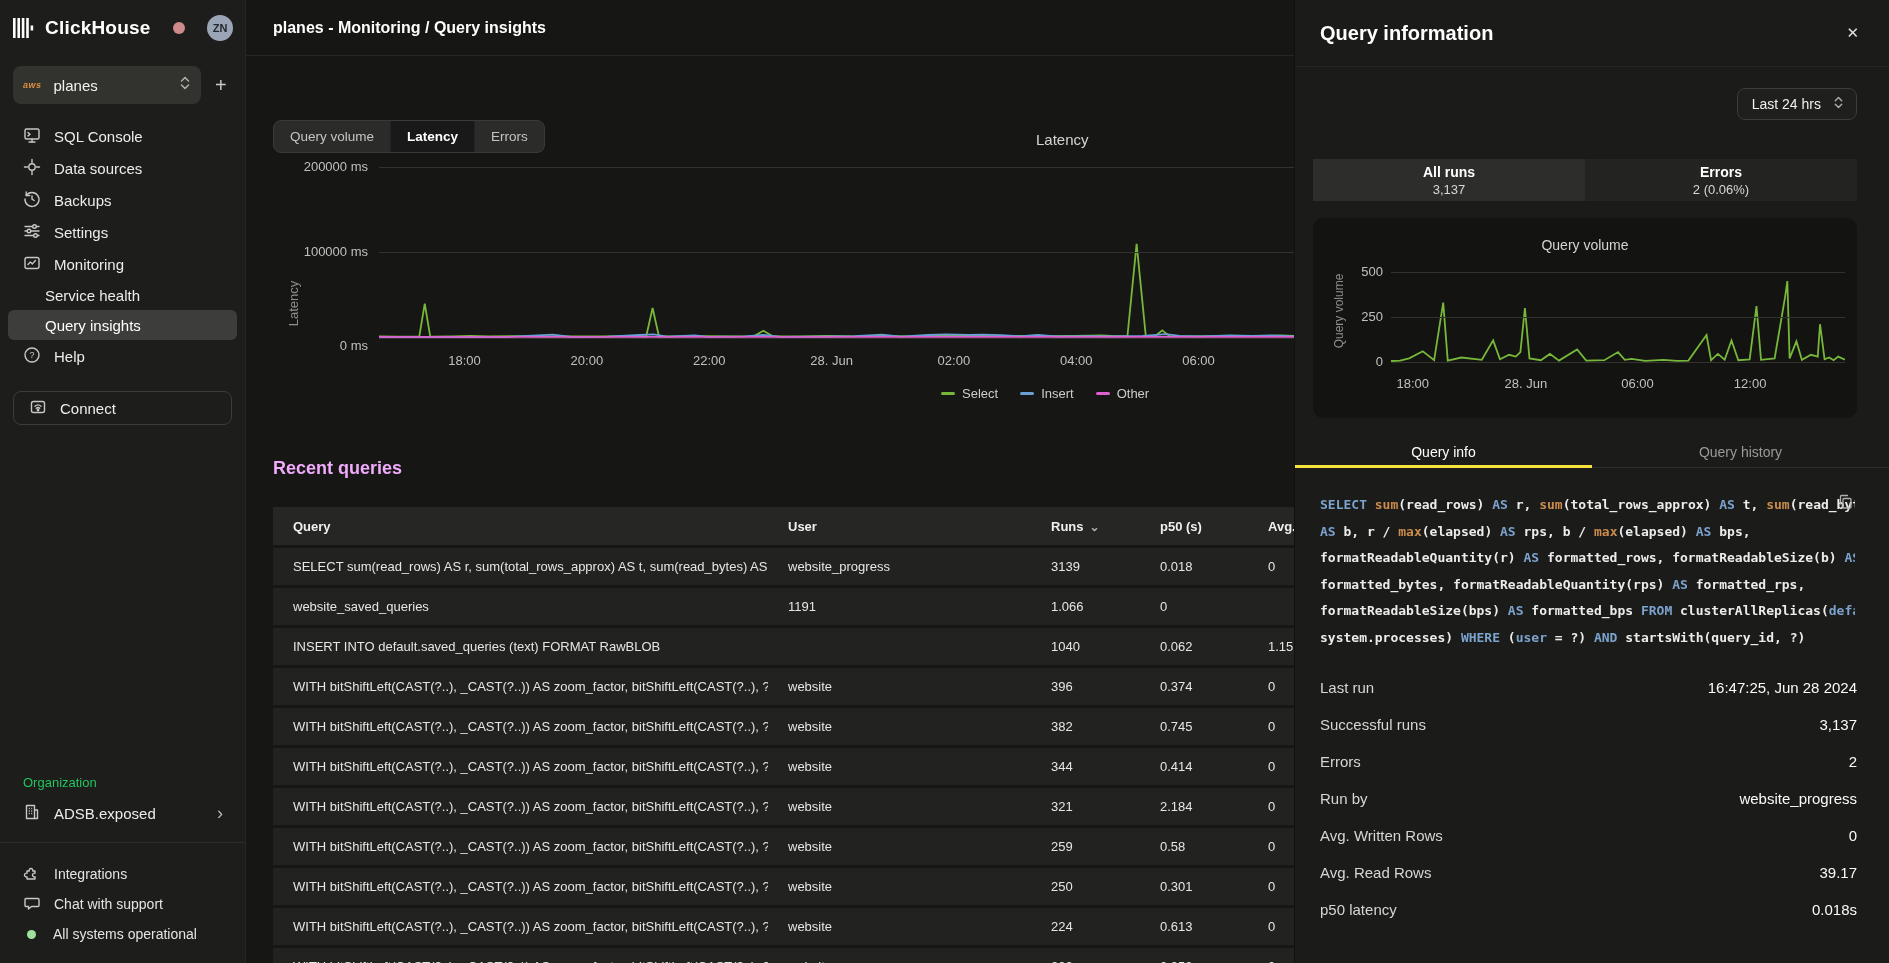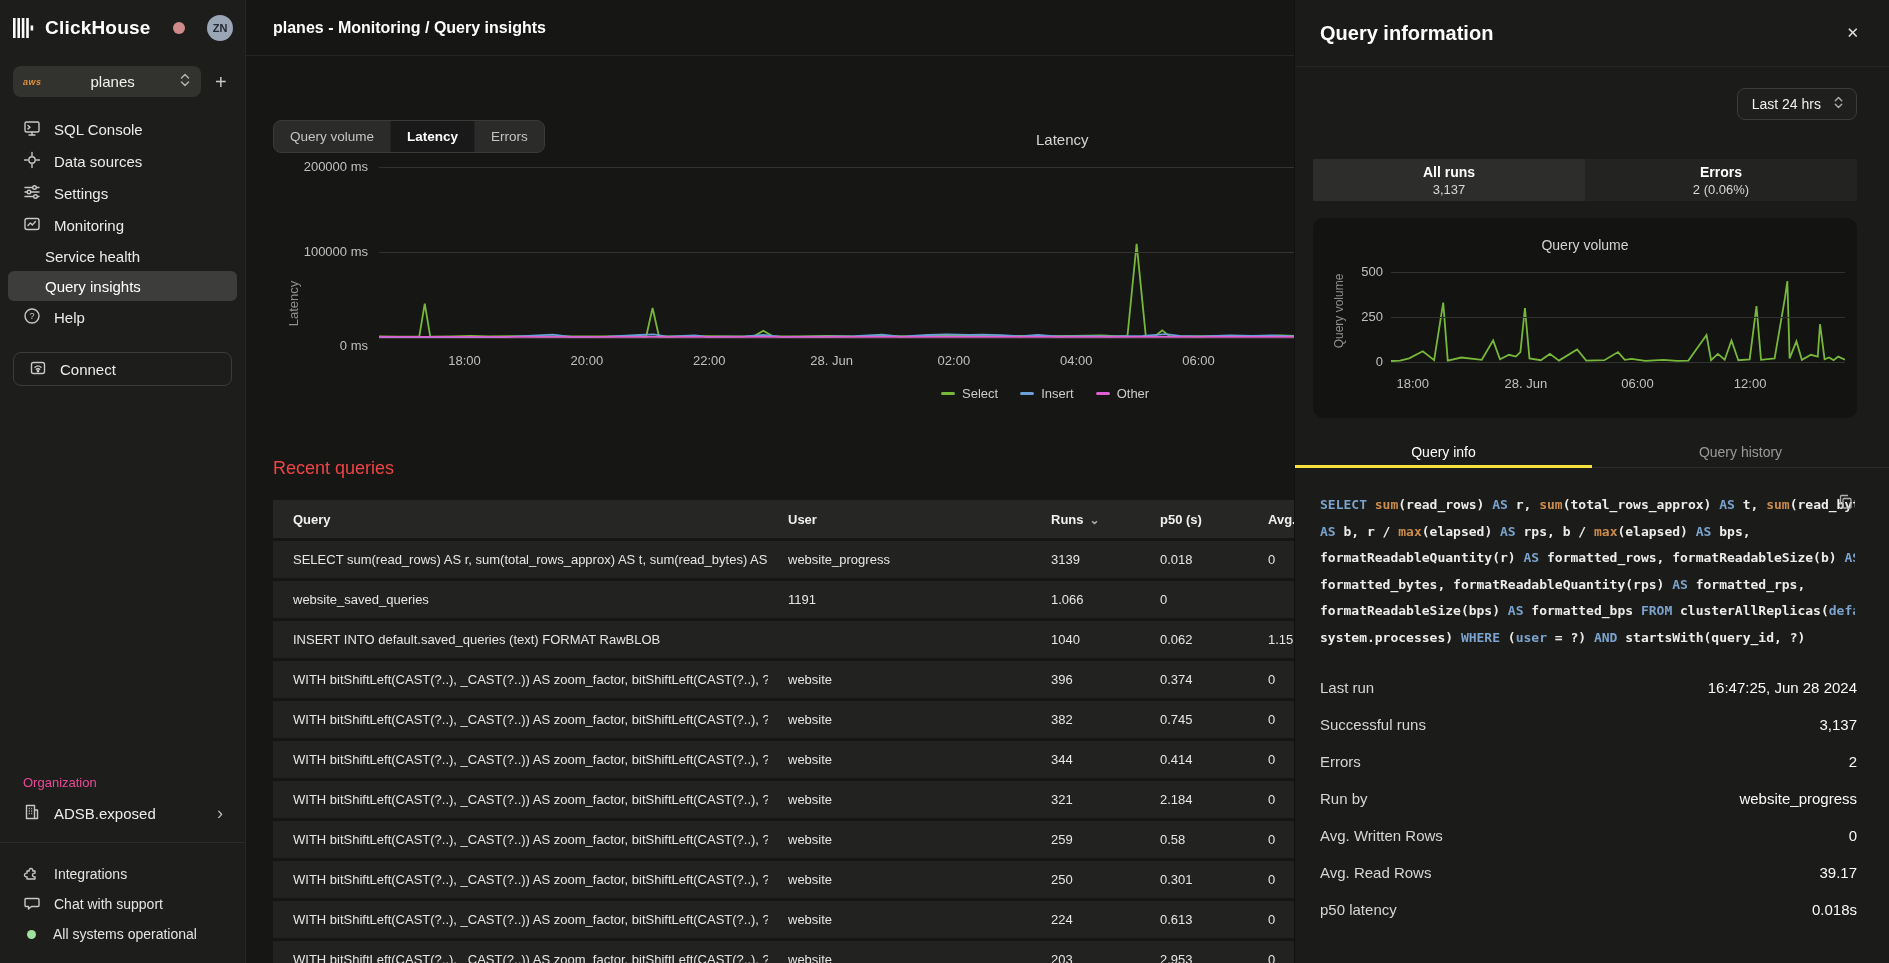--- a/index.html
+++ b/index.html
@@ -9,34 +9,34 @@
   .sidebar{width:246px;min-width:246px;box-sizing:border-box;background:#1d1d1b;border-right:1px solid #262624;
            display:flex;flex-direction:column;padding:0 8px 14px 8px;}
   .logo-row{display:flex;align-items:center;margin:14px 4px 0 5px;height:28px;}
   .logo-bars{display:flex;align-items:center;margin-right:11px;}
   .brand{font-size:19px;font-weight:bold;color:#fff;letter-spacing:.2px;}
   .logo-spacer{flex:1;}
   .pink-dot{width:12px;height:12px;border-radius:50%;background:#cf8b8b;margin-right:22px;}
   .avatar{width:26px;height:26px;border-radius:50%;background:#9aa6b6;color:#222830;font-size:11px;font-weight:bold;
           display:flex;align-items:center;justify-content:center;}
   .selector-row{display:flex;align-items:center;margin-top:24px;}
-  .service-selector{flex:0 0 auto;width:188px;box-sizing:border-box;height:31px;background:#32322e;border-radius:8px;
-          display:flex;align-items:center;padding:0 10px 0 10px;margin-left:5px;cursor:pointer;gap:37px;}
+  .service-selector{flex:0 0 auto;width:188px;box-sizing:border-box;height:38px;background:#32322e;border-radius:8px;
+          display:flex;align-items:center;padding:0 10px 0 10px;margin-left:5px;cursor:pointer;}
   .aws-badge{font-size:9px;font-weight:bold;font-style:italic;color:#e09142;margin-right:12px;letter-spacing:.5px;}
   .service-name{font-size:15px;color:#f2f2f0;flex:1;}
   .plus-btn{margin-left:14px;color:#c8c8c6;font-size:20px;line-height:1;cursor:pointer;}
   .nav{margin-top:16px;}
   .nav-item{display:flex;align-items:center;gap:13px;height:32px;padding-left:15px;font-size:15px;color:#ececea;cursor:pointer;border-radius:6px;}
   .nav-item svg{flex:0 0 18px;}
   .nav-sub{height:30px;padding-left:37px;font-size:15px;color:#ececea;display:flex;align-items:center;border-radius:6px;cursor:pointer;}
   .nav-sub.active{background:#3d3d3b;color:#fff;}
   .connect-btn{margin:19px 5px 0 5px;height:32px;border:1px solid #3c3c3a;border-radius:8px;display:flex;align-items:center;
                gap:13px;padding-left:15px;font-size:15px;color:#ececea;cursor:pointer;}
   .side-spacer{flex:1;}
-  .org-label{font-size:13px;color:#ec4899;margin:0 0 7px 15px;}
+  .org-label{font-size:13px;color:#22c55e;margin:0 0 7px 15px;}
   .org-row{display:flex;align-items:center;gap:13px;height:32px;padding-left:15px;font-size:15px;color:#ececea;cursor:pointer;}
   .org-name{flex:1;}
   .chev-right{color:#b8b8b6;font-size:18px;margin-right:14px;}
   .side-divider{border:none;border-top:1px solid #2c2c2a;margin:13px -8px 16px -8px;}
   .foot-item{display:flex;align-items:center;gap:13px;height:30px;padding-left:15px;font-size:14px;color:#e4e4e2;cursor:pointer;}
   .status-dot{width:9px;height:9px;border-radius:50%;background:#9fe29b;margin:0 4px 0 4px;}
   .icon{color:#c8c8c6;}
   
   .main{flex:1;min-width:0;display:flex;flex-direction:column;overflow:hidden;}
   .topbar{height:55px;min-height:55px;border-bottom:1px solid #262624;display:flex;align-items:center;padding-left:27px;}
@@ -51,21 +51,21 @@
   .gridline{position:absolute;height:1px;background:#32322f;}
   .ytick{position:absolute;text-align:right;font-size:13px;color:#c0c0be;}
   .plot-svg{position:absolute;display:block;}
   #latency-svg{left:133px;top:85px;width:calc(100% - 133px);height:197px;}
   .xlabels{position:absolute;height:16px;}
   #latency-xlabels{left:133px;right:0;top:297px;}
   .xtick{position:absolute;transform:translateX(-50%);font-size:13px;color:#c0c0be;white-space:nowrap;}
   .legend{position:absolute;top:330px;left:695px;display:flex;gap:22px;}
   .legend-item{display:flex;align-items:center;gap:7px;font-size:13px;color:#cccccb;cursor:pointer;}
   .swatch{width:14px;height:3px;border-radius:2px;}
-  .rq-title{margin:7px 0 5px 27px;font-size:18px;font-weight:normal;color:#ef4444;}
+  .rq-title{margin:7px 0 12px 27px;font-size:18px;font-weight:bold;color:#f0abfc;}
   .rq-table{margin:16px 0 0 27px;width:1120px;}
   .t-head{display:grid;grid-template-columns:495px 263px 109px 108px 145px;background:#262625;height:38px;align-items:center;
           font-size:13px;font-weight:bold;color:#f0f0ee;}
   .t-head > div{padding-left:20px;}
   .t-row{display:grid;grid-template-columns:495px 263px 109px 108px 145px;background:#222221;height:37px;align-items:center;
          margin-top:3px;font-size:13px;color:#e6e6e4;cursor:pointer;}
   .t-row > div{padding-left:20px;white-space:nowrap;overflow:hidden;}
   .caret{color:#b0b0ae;margin-left:6px;font-size:12px;}
   
   .panel{width:595px;min-width:595px;box-sizing:border-box;background:#1b1b19;border-left:1px solid #111110;display:flex;flex-direction:column;overflow:hidden;}
@@ -151,20 +151,28 @@
         <span>SQL Console</span>
       </div>
       <div class="nav-item">
         <span class="icon"><svg width="18" height="18" viewBox="0 0 18 18" fill="none" stroke="currentColor" stroke-width="1.4" stroke-linecap="round">
               <circle cx="9" cy="9" r="3.2"></circle>
               <path d="M9 1.5v3M9 13.5v3M1.5 9h3M13.5 9h3"></path>
             </svg></span>
         <span>Data sources</span>
       </div>
       <div class="nav-item">
+        <span class="icon"><svg width="18" height="18" viewBox="0 0 18 18" fill="none" stroke="currentColor" stroke-width="1.4" stroke-linecap="round" stroke-linejoin="round">
+              <path d="M3.2 5.5A7 7 0 1 1 2 9"></path>
+              <path d="M3.2 2v3.5H6.7"></path>
+              <path d="M9 6v3.2l2.2 1.3"></path>
+            </svg></span>
+        <span>Backups</span>
+      </div>
+      <div class="nav-item">
         <span class="icon"><svg width="18" height="18" viewBox="0 0 18 18" fill="none" stroke="currentColor" stroke-width="1.4" stroke-linecap="round">
               <path d="M2 4.5h14M2 9h14M2 13.5h14"></path>
               <circle cx="11.5" cy="4.5" r="1.8" fill="#1d1d1b"></circle>
               <circle cx="6" cy="9" r="1.8" fill="#1d1d1b"></circle>
               <circle cx="12.5" cy="13.5" r="1.8" fill="#1d1d1b"></circle>
             </svg></span>
         <span>Settings</span>
       </div>
       <div class="nav-item">
         <span class="icon"><svg width="18" height="18" viewBox="0 0 18 18" fill="none" stroke="currentColor" stroke-width="1.4" stroke-linecap="round" stroke-linejoin="round">

